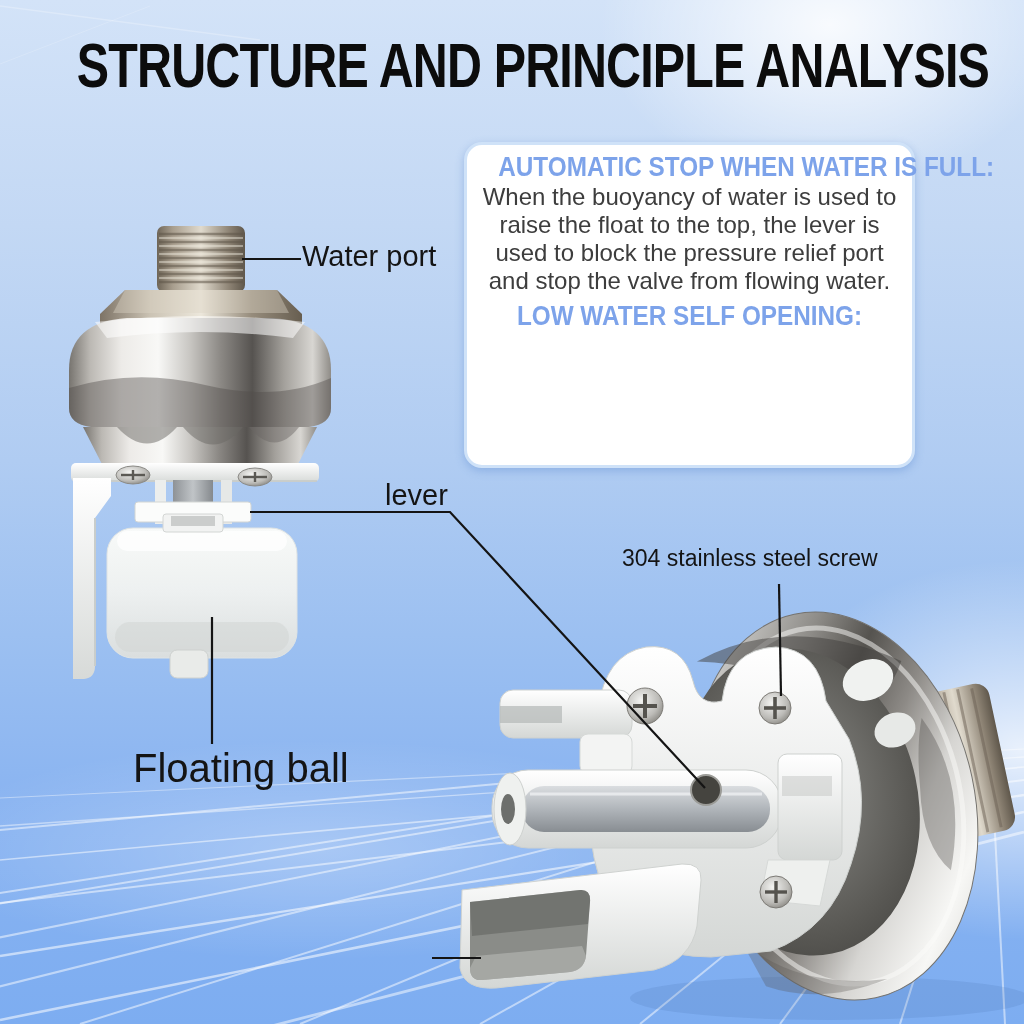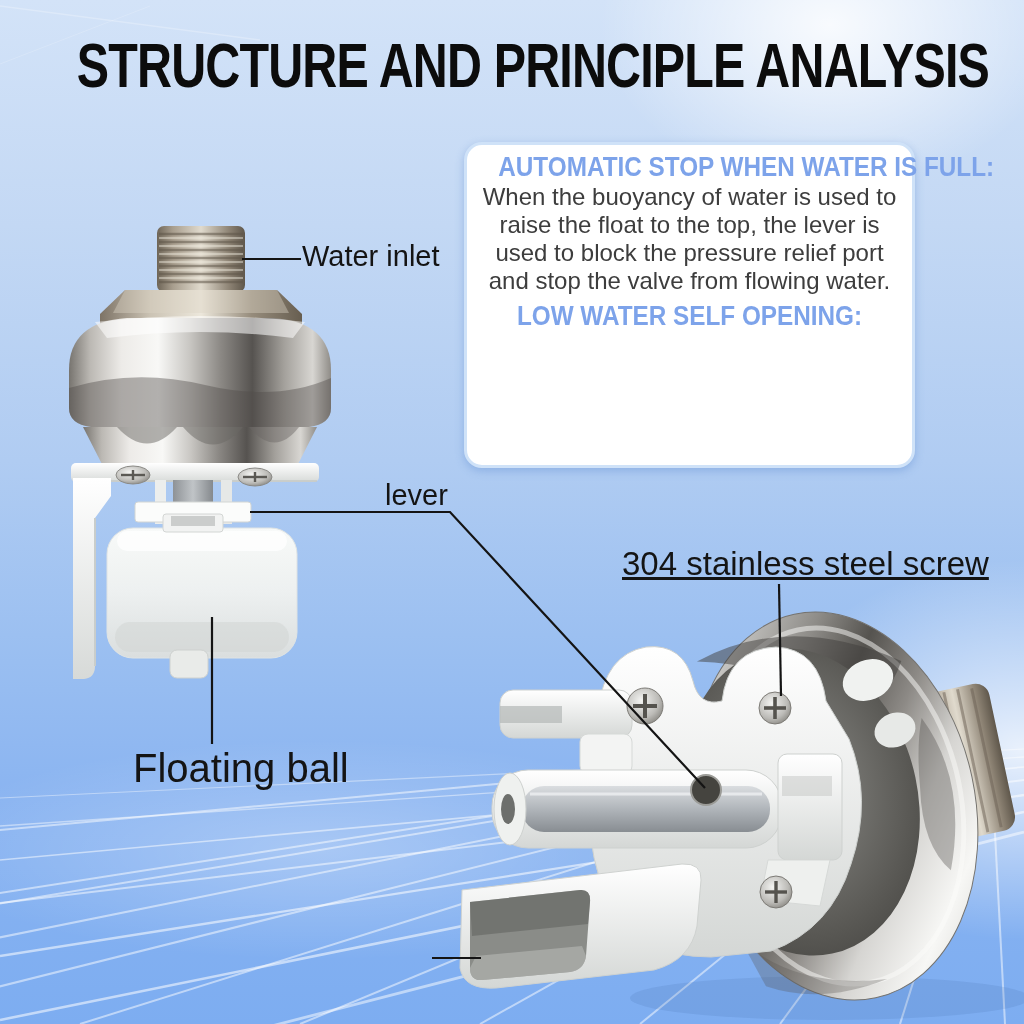--- a/index.html
+++ b/index.html
@@ -22,21 +22,21 @@
   #info-box{position:absolute;left:464px;top:142px;width:451px;height:326px;box-sizing:border-box;
       background:#ffffff;border:3px solid #cfe2f8;border-radius:18px;
       box-shadow:0 3px 8px rgba(100,145,210,.45);padding:7px 10px 6px;text-align:center;}
   .ib-heading{font-size:27px;line-height:31px;font-weight:800;color:#7da3ea;
       transform:scaleX(.9);transform-origin:50% 50%;white-space:nowrap;}
   .ib-body{font-size:24px;line-height:28px;color:#3d3d3d;margin:0 2px 6px;}
   .lbl{position:absolute;color:#141414;white-space:nowrap;}
   #lbl-water-inlet{left:302px;top:240px;font-size:29px;}
   #lbl-lever{left:385px;top:479px;font-size:29px;text-align:right;}
   #lbl-floating-ball{left:133px;top:746px;font-size:40px;}
-  #lbl-screw{left:622px;top:545px;font-size:33px;text-decoration:underline;}
+  #lbl-screw{left:622px;top:545px;font-size:23px;}
   #lbl-outlet{left:328px;top:976px;width:160px;height:44px;margin-top:48px;}
   #lbl-outlet .cn{position:absolute;left:0;top:4px;font-size:34px;letter-spacing:1px;}
   #lbl-outlet .en{position:absolute;left:13px;top:5px;font-size:22px;text-align:right;}
 </style>
 </head>
 <body>
 
 <div id="stage">
 
   <div class="glow" id="glow-top"></div>
@@ -314,21 +314,21 @@
   </svg>
 
   <div id="page-title">STRUCTURE AND PRINCIPLE ANALYSIS</div>
 
   <div id="info-box">
     <div class="ib-heading">AUTOMATIC STOP WHEN WATER IS FULL:</div>
     <div class="ib-body">When the buoyancy of water is used to raise the float to the top, the lever is used to block the pressure relief port and stop the valve from flowing water.</div>
     <div class="ib-heading">LOW WATER SELF OPENING:</div>
   </div>
 
-  <div class="lbl" id="lbl-water-inlet">Water inlet</div>
+  <div class="lbl" id="lbl-water-inlet">Water port</div>
   <div class="lbl" id="lbl-lever">lever</div>
   <div class="lbl" id="lbl-floating-ball">Floating ball</div>
   <div class="lbl" id="lbl-screw">304 stainless steel screw</div>
   <div class="lbl" id="lbl-outlet">
     <span class="cn">出水口</span>
     <span class="en">outlet</span>
   </div>
 
 </div>
 

